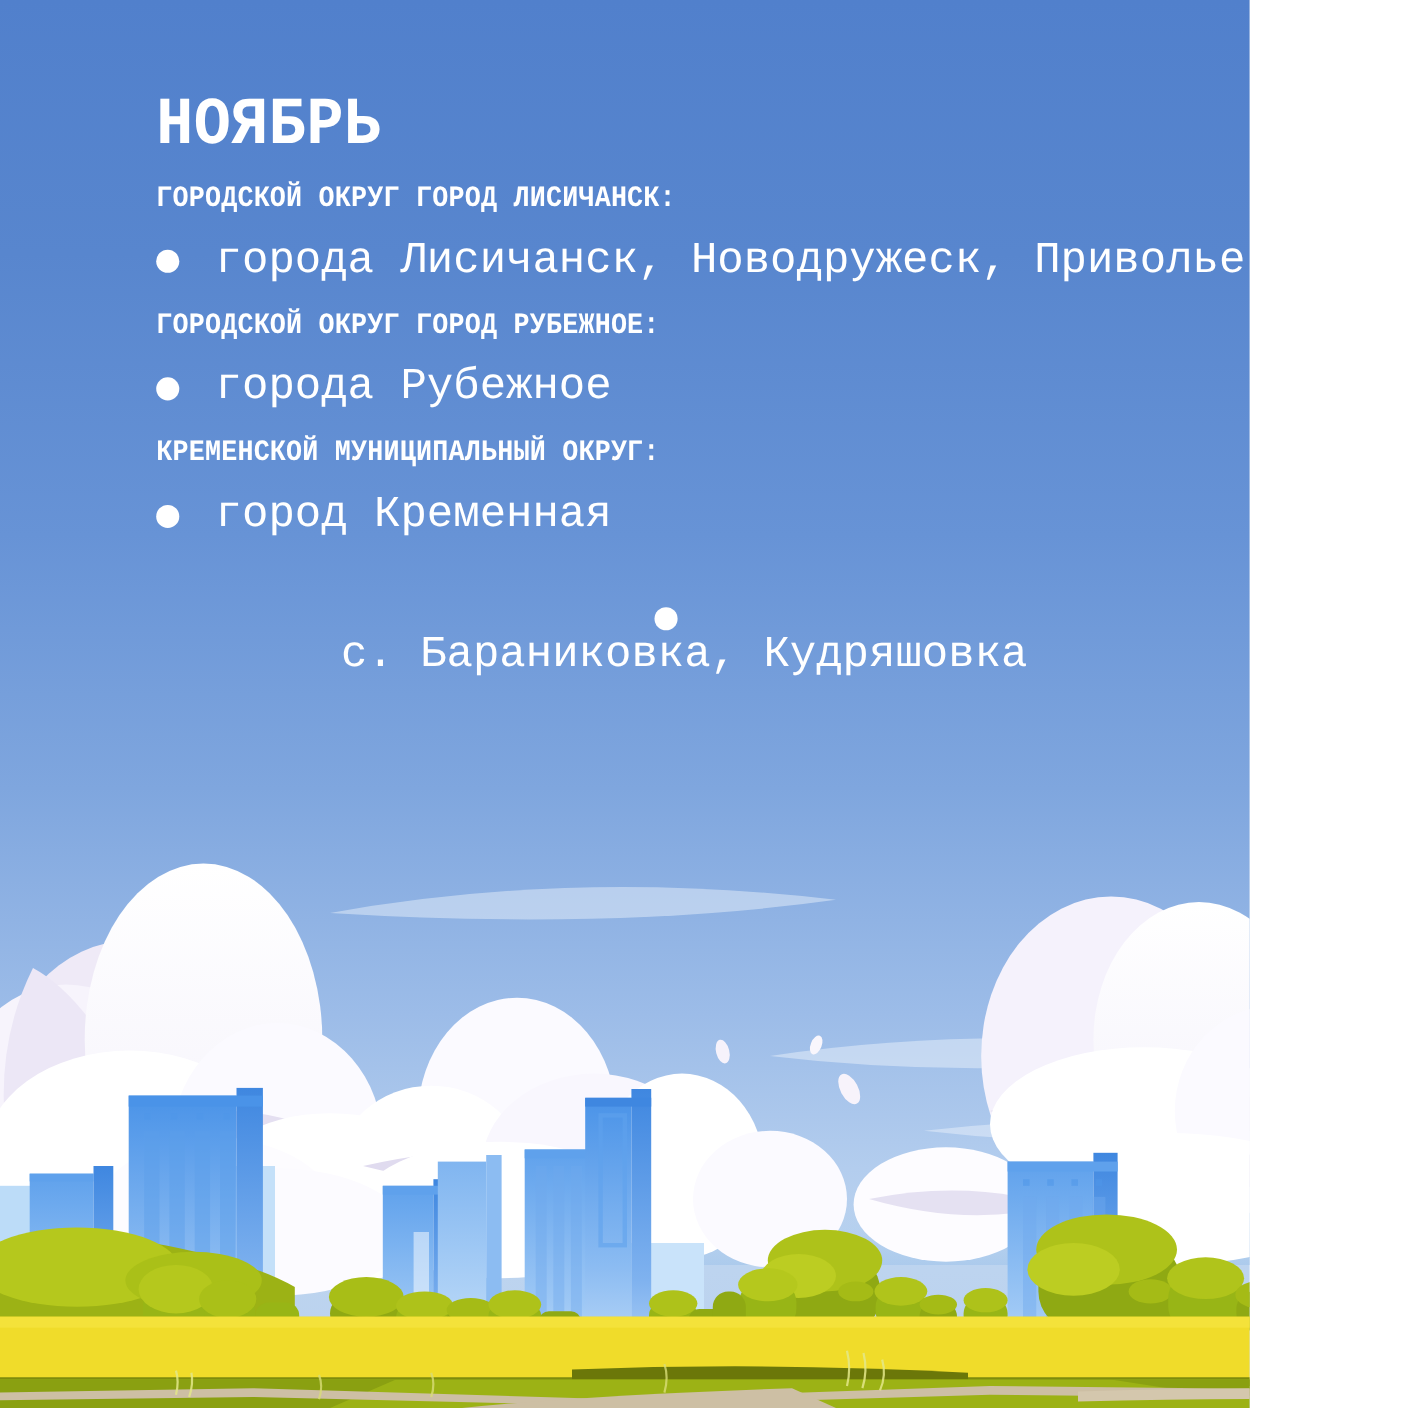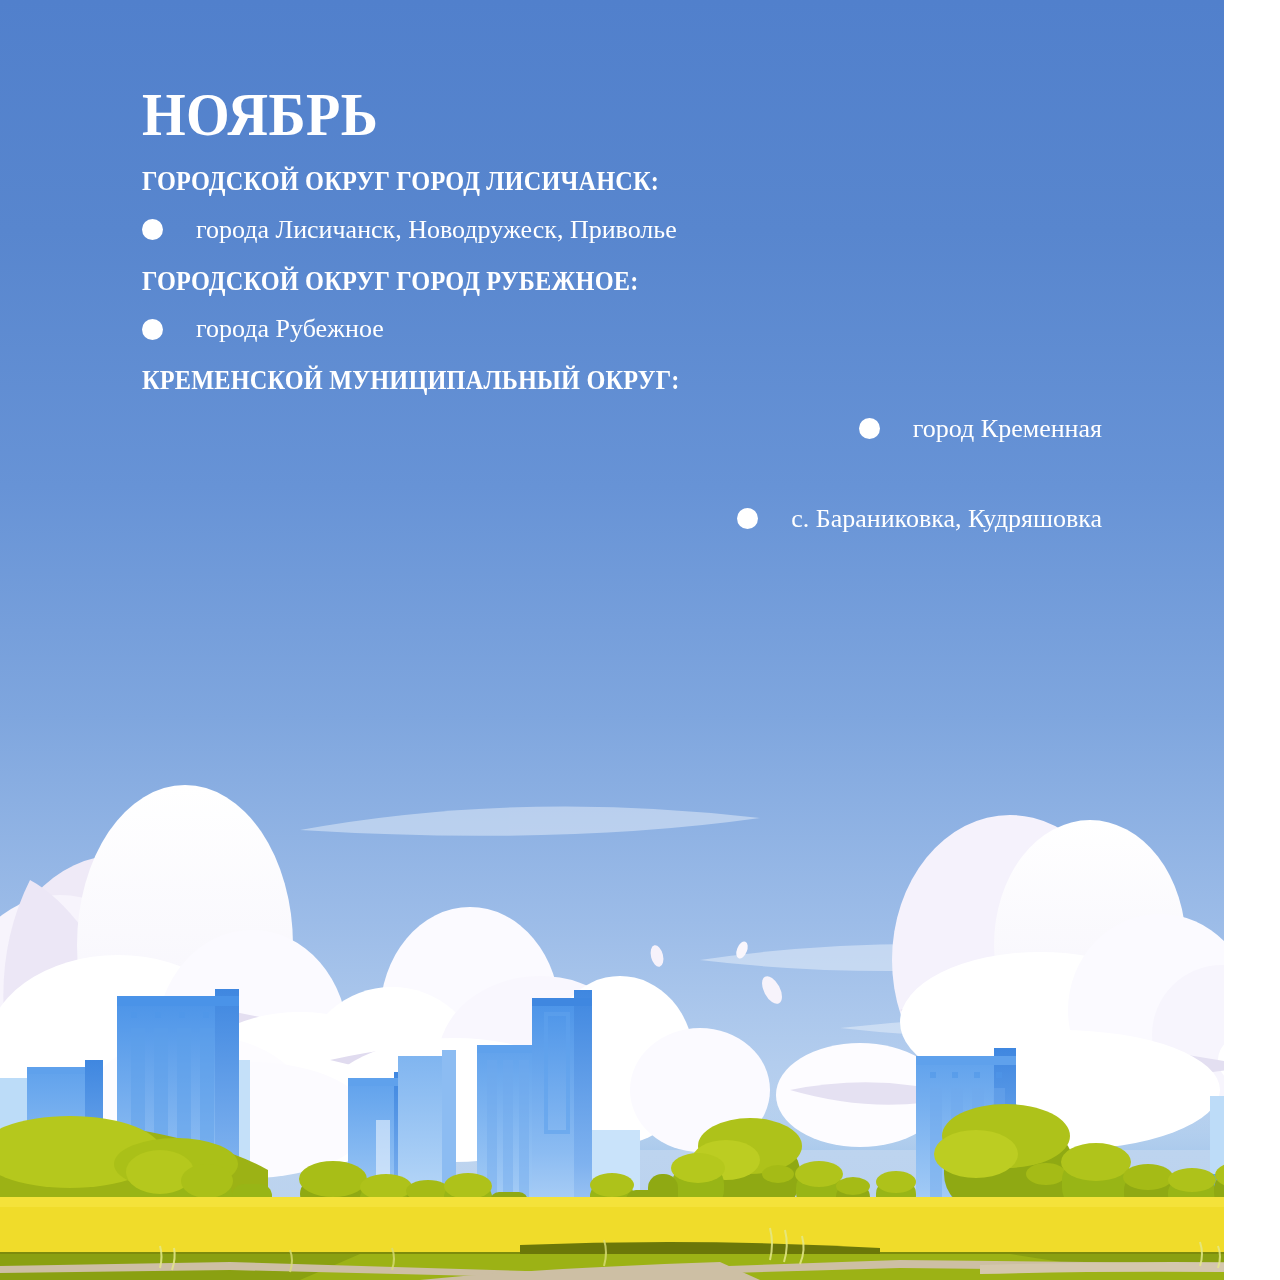--- a/index.html
+++ b/index.html
@@ -2,24 +2,24 @@
 <html><head>
 <meta charset="utf-8">
 <style>
   html, body {
     margin: 0;
     padding: 0;
     background: #ffffff;
   }
   #poster {
     position: relative;
-    width: 1224px;
+    width: 1136px;
     height: 1280px;
     overflow: hidden;
-    font-family: Liberation Serif, serif;
+    font-family: Liberation Mono, monospace;
     background: linear-gradient(to bottom,
         #5180cc 0%,
         #5886ce 18%,
         #6793d6 38%,
         #7fa6de 56%,
         #9cbce8 72%,
         #b3cdee 83%,
         #bdd4ef 90%,
         #b9d1ee 100%);
   }
@@ -74,30 +74,30 @@
   }
   .bullet-dot {
     flex: 0 0 auto;
     width: 21px;
     height: 21px;
     border-radius: 50%;
     background: #ffffff;
     margin-right: 33px;
   }
   .bullet-text {
-    font-size: 26px;
+    font-size: 40px;
     line-height: 1.15;
     font-weight: 400;
     color: #ffffff;
     white-space: nowrap;
   }
 
   .group { margin-bottom: 22px; }
-  .group.wide-gaps .bullet-row { margin-bottom: 60px; justify-content: flex-end; }
-  .group.wide-gaps .bullet-row:last-child { margin-bottom: 0; }
+  .group.wide-gaps .bullet-row { margin-bottom: 60px; }
+  .group.wide-gaps .bullet-row:last-child { margin-bottom: 0; flex-direction: column; }
 </style>
 </head>
 <body>
 
 <div id="poster">
 
   <div id="scene">
     <svg viewBox="0 0 1280 520" xmlns="http://www.w3.org/2000/svg" preserveAspectRatio="none">
       <defs>
         <linearGradient id="gBldA" x1="0" y1="0" x2="0" y2="1">

